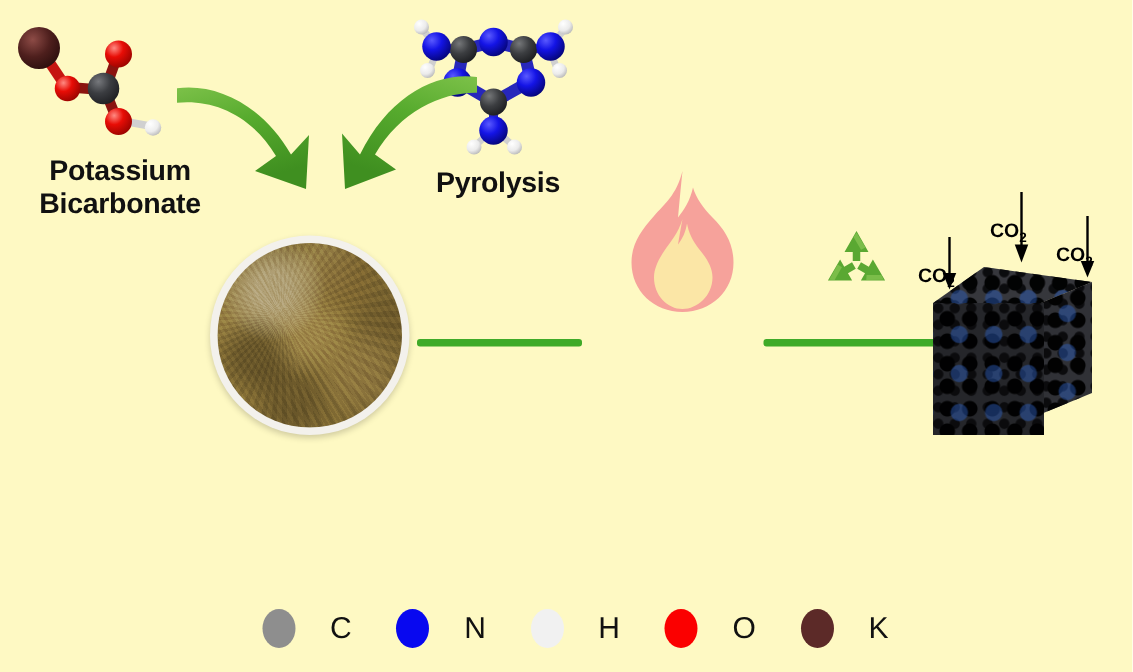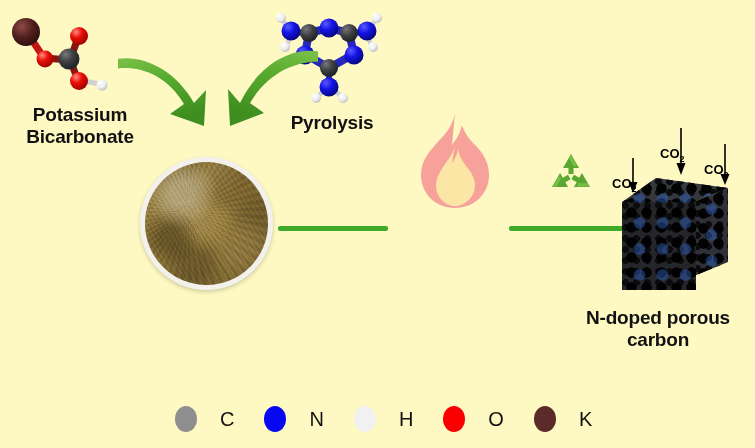--- a/index.html
+++ b/index.html
@@ -389,22 +389,20 @@
     <div class="cube-face" id="cube-side">
       <div class="pores"></div>
       <div class="speck"></div>
     </div>
     <div class="cube-face" id="cube-front">
       <div class="pores"></div>
       <div class="speck"></div>
     </div>
   </div>
 
-  <div class="label" id="label-ndoped">N-doped porous
-carbon</div>
 
   <div id="legend">
     <div class="legend-item">
       <span class="legend-dot" style="background:#8e8e8e;"></span>
       <span class="legend-text">C</span>
     </div>
     <div class="legend-item">
       <span class="legend-dot" style="background:#0808f0;"></span>
       <span class="legend-text">N</span>
     </div>

